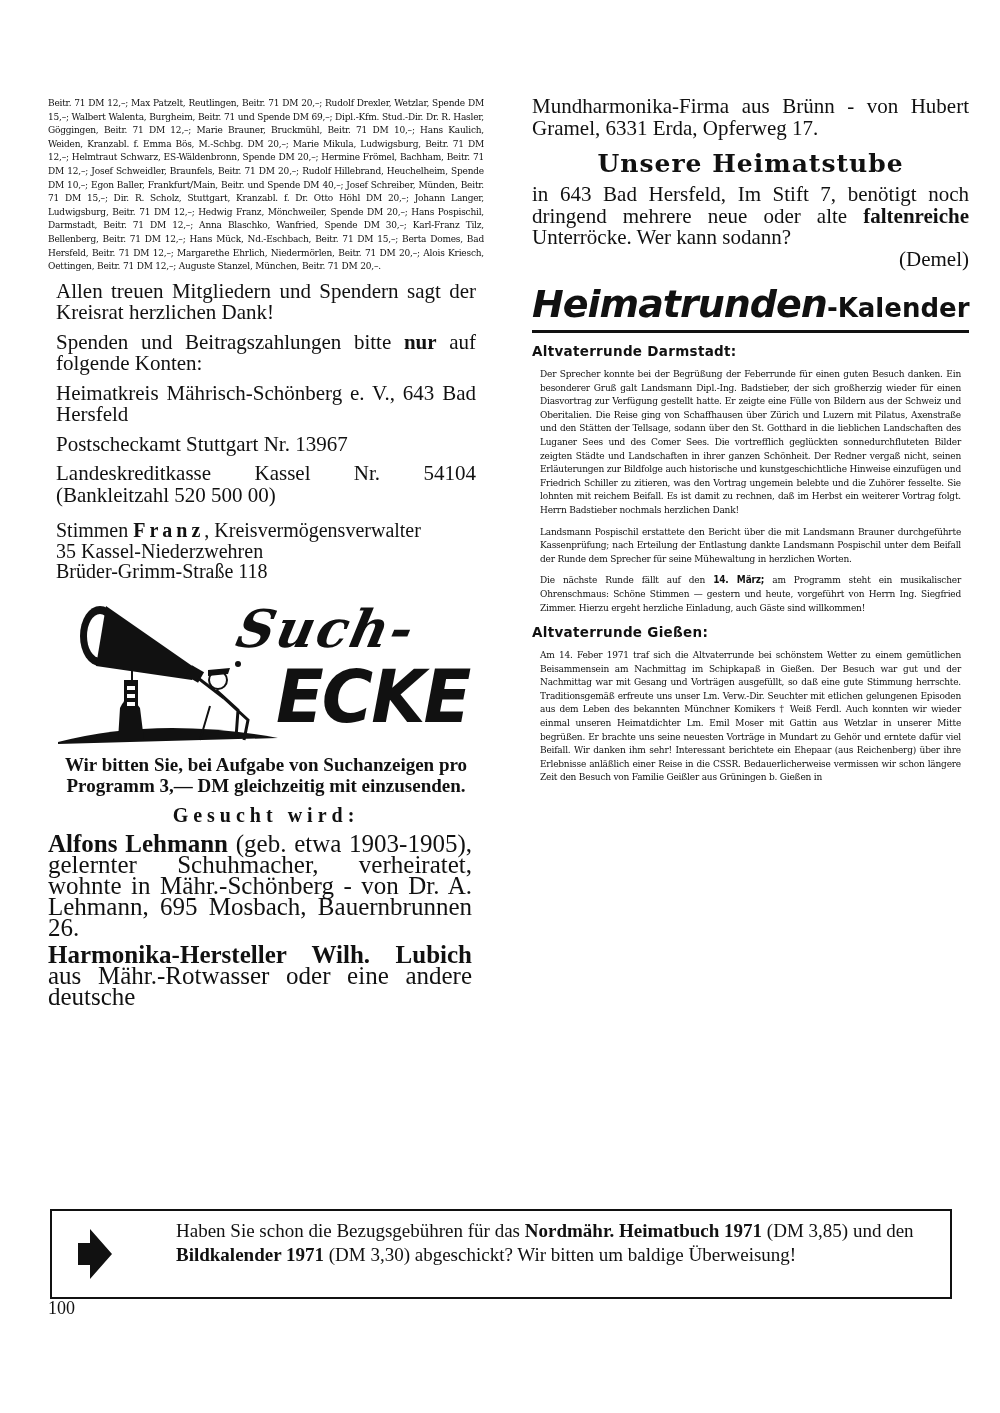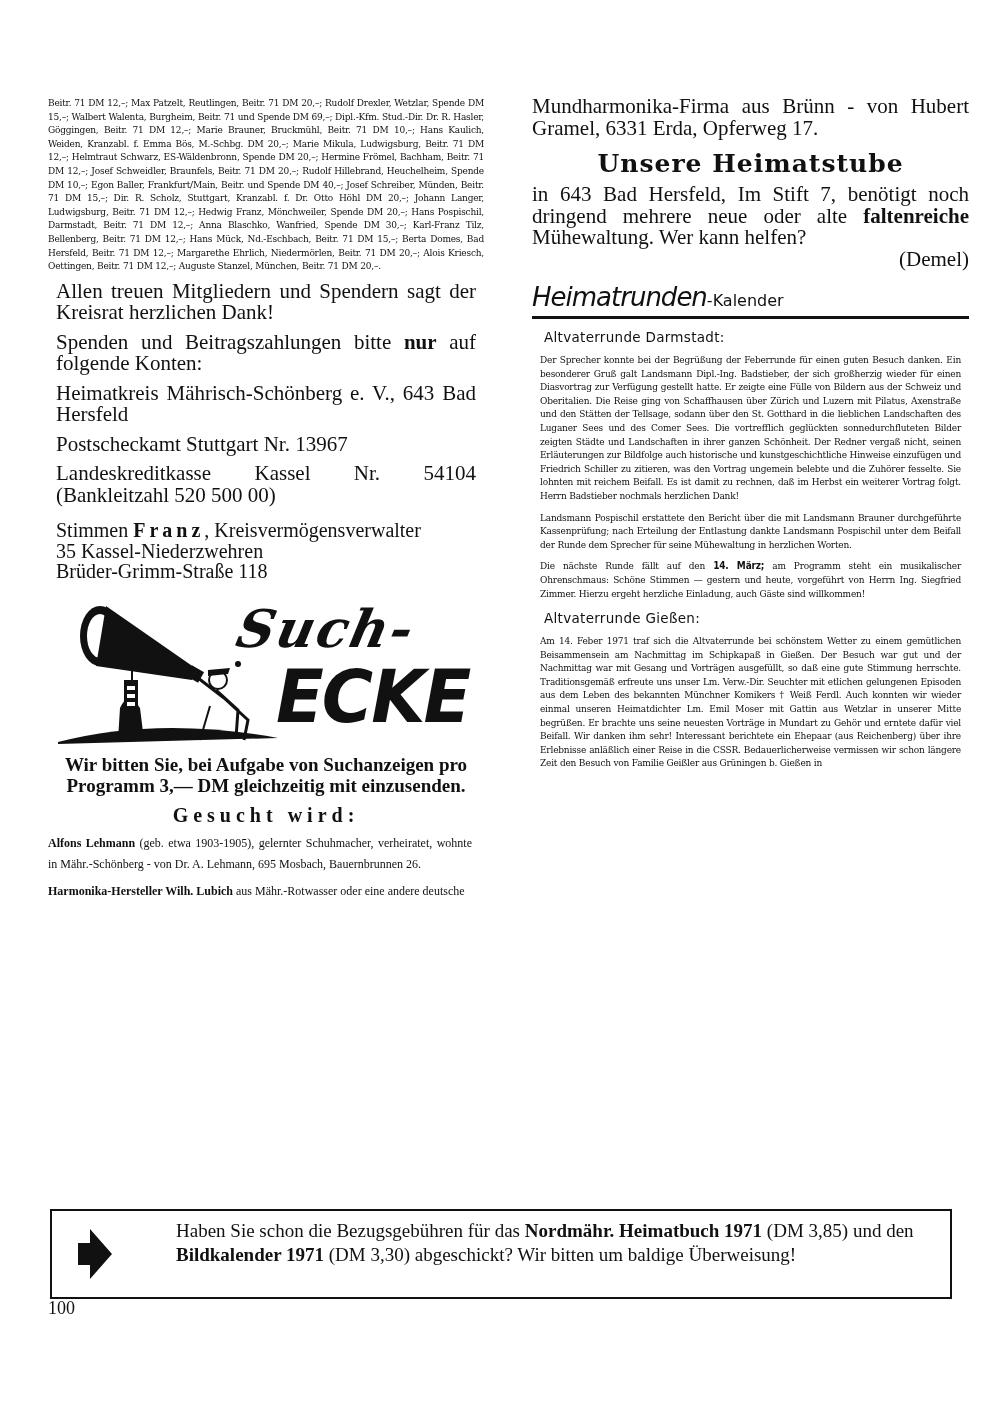--- a/index.html
+++ b/index.html
@@ -10,27 +10,27 @@
   .small { font-family: "DejaVu Serif", serif; font-size: 10px; line-height: 13.6px; text-align: justify; letter-spacing: -0.2px; font-stretch: condensed; }
   .big { font-family: "Liberation Serif", serif; font-size: 21px; line-height: 21.5px; text-align: justify; }
   .big p { margin: 8px; }
   .gap { margin-top: 6px !important; }
   .ad { font-family: "Liberation Serif", serif; font-size: 20px; line-height: 20.5px; margin-top: 14px; padding-left: 8px; }
   .ad p { margin: 0; }
   .spaced { letter-spacing: 4px; font-weight: bold; }
   .suchecke { position: relative; height: 150px; margin-top: 16px; }
   .notice { font-family: "Liberation Serif", serif; font-weight: bold; font-size: 19px; line-height: 21px; text-align: center; margin-top: 6px; }
   .gesucht { font-family: "Liberation Serif", serif; font-weight: bold; font-size: 20px; letter-spacing: 5px; text-align: center; margin-top: 8px; }
-  .search-entry { font-family: "Liberation Serif", serif; font-size: 12px; line-height: 21px; text-align: justify; margin: 6px 12px 0 0; }
+  .search-entry { font-family: "Liberation Serif", serif; font-size: 25px; line-height: 21px; text-align: justify; margin: 6px 12px 0 0; }
   b { font-weight: bold; }
   .heading-heimatstube { font-family: "DejaVu Serif", serif; font-weight: bold; font-size: 25px; text-align: center; letter-spacing: 1px; margin: 10px 0 6px; }
   .kalender-title { margin-top: 12px; border-bottom: 3px solid #111; padding-bottom: 4px; white-space: nowrap; }
-  .kalender-script { font-family: "DejaVu Sans", sans-serif; font-weight: normal; font-style: italic; font-size: 26px; letter-spacing: -1px; }
-  .kalender-plain { font-family: "DejaVu Sans", sans-serif; font-weight: normal; font-size: 16px; }
-  .section-head { font-family: "DejaVu Sans", sans-serif; font-weight: normal; font-size: 13.5px; margin: 10px 12px 2px; letter-spacing: 0.3px; }
+  .kalender-script { font-family: "DejaVu Sans", sans-serif; font-weight: bold; font-style: italic; font-size: 38px; letter-spacing: -1px; }
+  .kalender-plain { font-family: "DejaVu Sans", sans-serif; font-weight: bold; font-size: 26px; }
+  .section-head { font-family: "DejaVu Sans", sans-serif; font-weight: bold; font-size: 13.5px; margin: 10px 0 2px; letter-spacing: 0.3px; }
   .right .small p { margin: 8px; }
   .demel { text-align: right; }
   .footer-box { position: absolute; left: 50px; top: 1209px; width: 898px; height: 86px; border: 2px solid #111; text-decoration: underline; }
   .footer-arrow { position: absolute; left: 26px; top: 18px; }
   .footer-text { position: absolute; left: 124px; top: 8px; width: 760px; font-family: "Liberation Serif", serif; font-size: 19px; line-height: 24px; }
   .page-number { position: absolute; left: 48px; top: 1298px; font-family: "Liberation Serif", serif; font-size: 18px; }
 </style>
 </head>
 <body>
 
@@ -83,21 +83,21 @@
   <div class="gesucht">Gesucht wird:</div>
   <p class="search-entry"><b>Alfons Lehmann</b><span> (geb. etwa 1903-1905), gelernter Schuhmacher, verheiratet, wohnte in Mähr.-Schönberg - von Dr. A. Lehmann, 695 Mosbach, Bauernbrunnen 26.</span></p>
   <p class="search-entry"><b>Harmonika-Hersteller Wilh. Lubich</b><span> aus Mähr.-Rotwasser oder eine andere deutsche</span></p>
 </div>
 
 <div class="col right">
   <div class="big">Mundharmonika-Firma aus Brünn - von Hubert Gramel, 6331 Erda, Opferweg 17.</div>
 
   <div class="heading-heimatstube">Unsere Heimatstube</div>
   <div class="big">
-    <span>in 643 Bad Hersfeld, Im Stift 7, benötigt noch dringend mehrere neue oder alte </span><b>faltenreiche</b><span> Mühewaltung. Wer kann helfen?</span>
+    <span>in 643 Bad Hersfeld, Im Stift 7, benötigt noch dringend mehrere neue oder alte </span><b>faltenreiche</b><span> Unterröcke. Wer kann sodann?</span>
     <div class="demel">(Demel)</div>
   </div>
 
   <div class="kalender-title">
     <span class="kalender-script">Heimatrunden</span><span class="kalender-plain">-Kalender</span>
   </div>
 
   <div>
     <div class="section-head">Altvaterrunde Darmstadt:</div>
     <div class="small">

